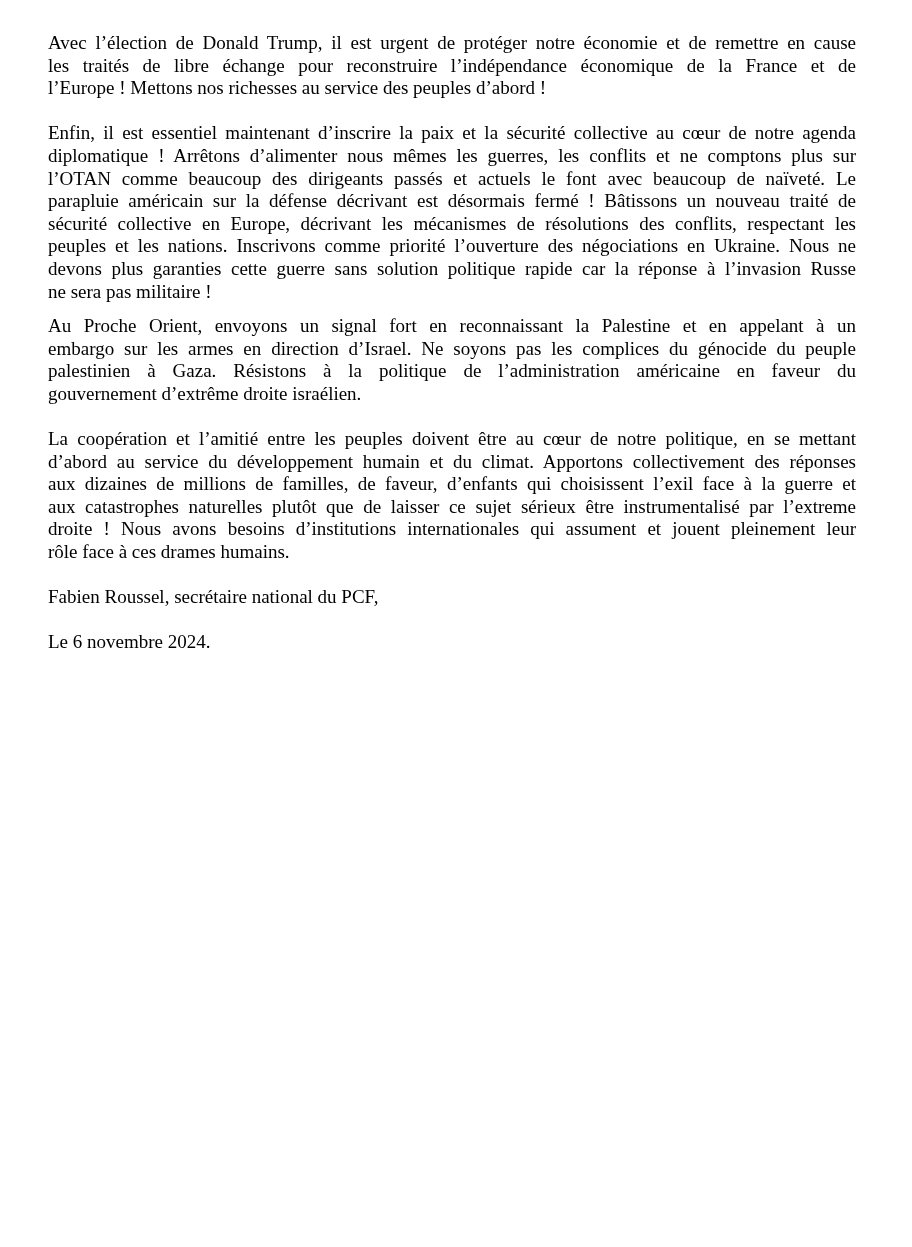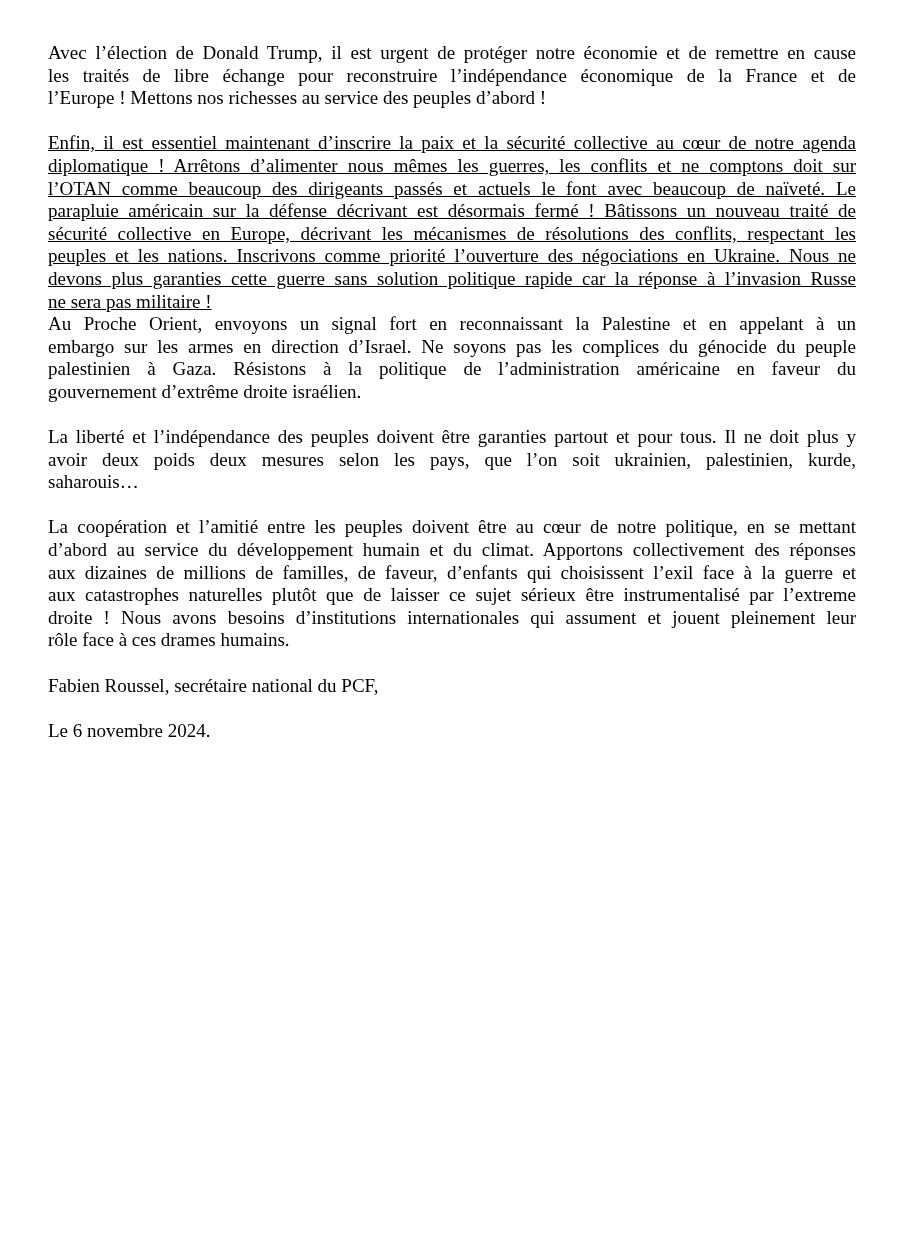--- a/index.html
+++ b/index.html
@@ -1,63 +1,58 @@
 <!DOCTYPE html>
 <html><head>
 <meta charset="utf-8">
 <style>
   html, body { margin: 0; padding: 0; background: #ffffff; }
   body { width: 912px; height: 1247px; overflow: hidden; position: relative; }
   .page {
-    position: absolute; left: 48px; top: 42px; width: 808px;
+    position: absolute; left: 48px; top: 32px; width: 808px;
     font-family: "Liberation Serif", "DejaVu Serif", serif;
     font-size: 19px; color: #000000;
   }
   .para { margin: 0 0 22.6px 0; }
-  .para.tight { margin-bottom: 0; text-decoration: underline; }
+  .para.tight { margin-bottom: 12px; }
   .line {
     display: block; height: 22.6px; line-height: 22.6px;
     white-space: nowrap; text-align: justify; text-align-last: justify;
   }
   .line.last { text-align-last: left; }
 </style>
 </head>
 <body>
 
 <div class="page">
 
   <div class="para">
     <span class="line">Avec l’élection de Donald Trump, il est urgent  de protéger notre économie et de remettre en cause</span>
     <span class="line">les traités de libre échange pour reconstruire l’indépendance économique de la France et de</span>
     <span class="line last">l’Europe ! Mettons nos richesses au service des peuples d’abord !</span>
   </div>
 
   <div class="para tight">
     <span class="line">Enfin, il est essentiel maintenant d’inscrire la paix et la sécurité collective au cœur de notre agenda</span>
-    <span class="line">diplomatique ! Arrêtons d’alimenter nous mêmes les guerres, les conflits et ne comptons doit sur</span>
+    <span class="line">diplomatique ! Arrêtons d’alimenter nous mêmes les guerres, les conflits et ne comptons plus sur</span>
     <span class="line">l’OTAN comme beaucoup des dirigeants passés et actuels le font avec beaucoup de naïveté. Le</span>
     <span class="line">parapluie américain sur la défense décrivant est désormais fermé !  Bâtissons un nouveau traité de</span>
     <span class="line">sécurité collective en Europe, décrivant les mécanismes de résolutions des conflits, respectant les</span>
     <span class="line">peuples et les nations. Inscrivons comme priorité l’ouverture des négociations en Ukraine. Nous ne</span>
     <span class="line">devons plus garanties cette guerre sans solution politique rapide car la réponse à l’invasion Russe</span>
     <span class="line last">ne sera pas militaire !</span>
   </div>
 
   <div class="para">
     <span class="line">Au Proche Orient, envoyons un signal fort en reconnaissant la Palestine et en appelant à un</span>
     <span class="line">embargo sur les armes en direction d’Israel. Ne soyons pas les complices du génocide du peuple</span>
     <span class="line">palestinien à Gaza. Résistons à la politique de l’administration américaine en faveur du</span>
     <span class="line last">gouvernement d’extrême droite israélien.</span>
   </div>
 
-  <div class="para">
-    <span class="line">La liberté et l’indépendance des peuples doivent être garanties partout et pour tous. Il ne doit plus y</span>
-    <span class="line">avoir deux poids deux mesures selon les pays, que l’on soit ukrainien, palestinien, kurde,</span>
-    <span class="line last">saharouis…</span>
-  </div>
 
   <div class="para">
     <span class="line">La coopération et l’amitié entre les peuples doivent être au cœur de notre politique, en se mettant</span>
     <span class="line">d’abord au service du développement humain et du climat. Apportons collectivement des réponses</span>
     <span class="line">aux dizaines de millions de familles, de faveur, d’enfants qui choisissent l’exil face à la guerre et</span>
     <span class="line">aux catastrophes naturelles plutôt que de laisser ce sujet sérieux être instrumentalisé par l’extreme</span>
     <span class="line">droite ! Nous avons besoins d’institutions internationales qui assument et jouent pleinement leur</span>
     <span class="line last">rôle face à ces drames humains.</span>
   </div>
 

